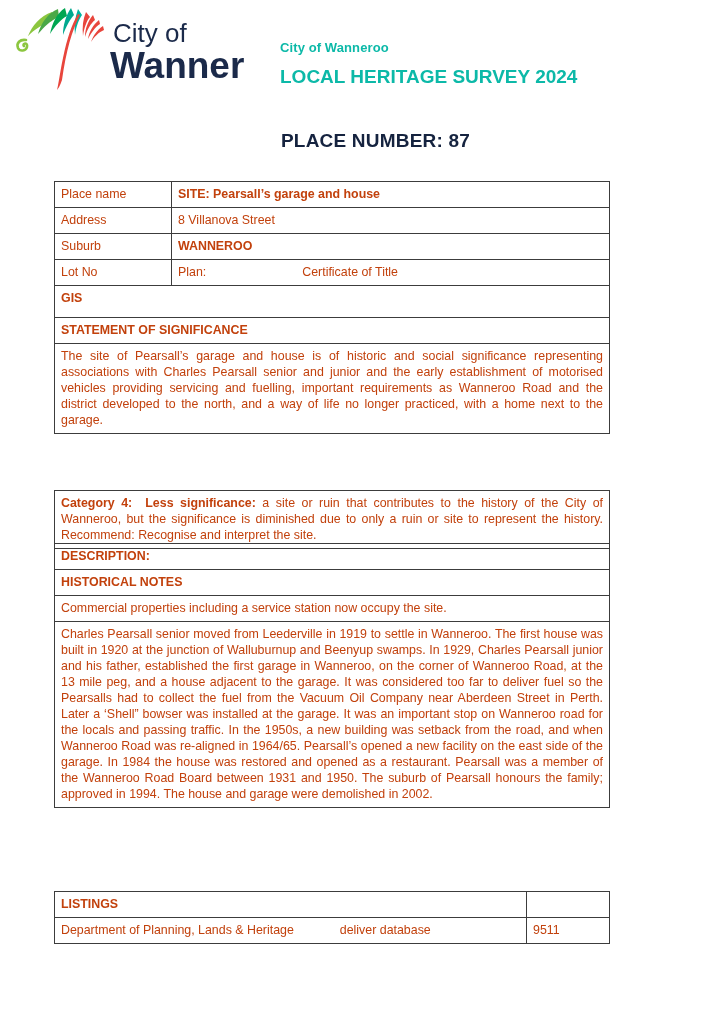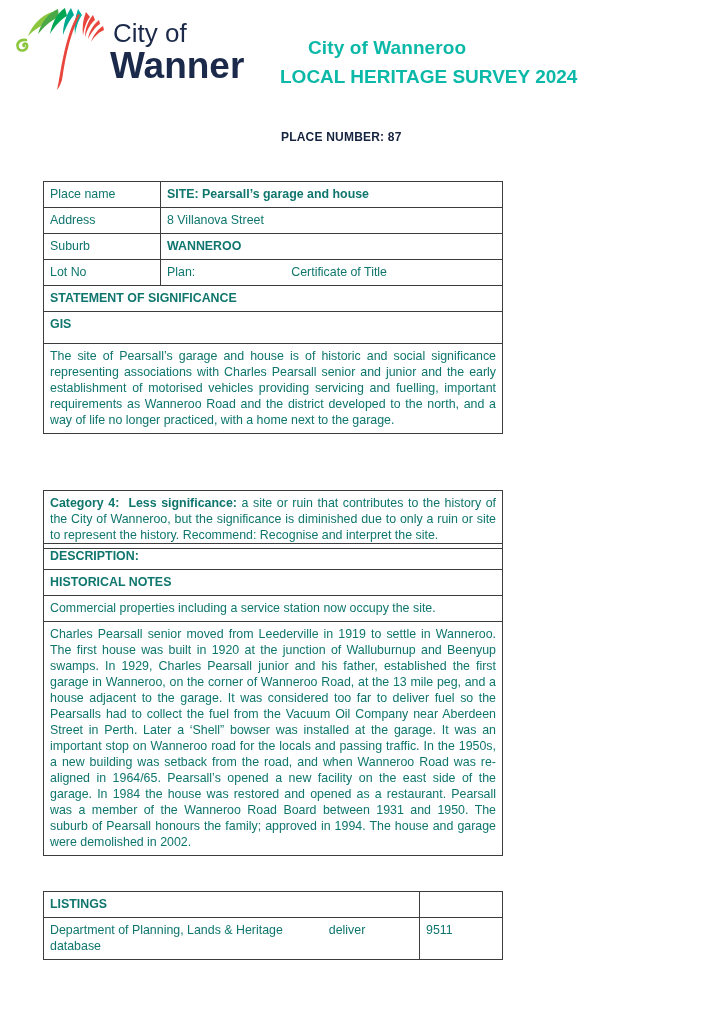--- a/index.html
+++ b/index.html
@@ -35,56 +35,55 @@
     height: 84px;
   }
   .logo svg { display:block; }
 
   .header-titles {
     position: absolute;
     left: 280px;
     top: 38px;
   }
   .title-main {
-    font-size: 19px;
+    font-size: 13px;
     font-weight: bold;
     color: #0cb9a8;
     letter-spacing: .1px;
     line-height: 20px;
     white-space: nowrap;
-    margin-left: 28px;
   }
   .title-sub {
     font-size: 19px;
     font-weight: bold;
     color: #0cb9a8;
     line-height: 28px;
     margin-top: 5px;
     white-space: nowrap;
   }
   .place-number {
     position: absolute;
     left: 281px;
     top: 130px;
-    font-size: 12px;
+    font-size: 19px;
     font-weight: bold;
     color: #15233f;
     letter-spacing: .2px;
     white-space: nowrap;
   }
 
   
   .tbl {
     position: absolute;
-    left: 43px;
-    width: 460px;
+    left: 54px;
+    width: 556px;
     border-collapse: collapse;
     table-layout: fixed;
     font-size: 12.4px;
-    color: #0f766e;
+    color: #c2410c;
   }
   .tbl td {
     border: 1px solid #3c3c3c;
     padding: 4px 6px 5px 6px;
     vertical-align: top;
     line-height: 16px;
   }
   .b { font-weight: bold; }
 
   .col-label { width: 104px; }
@@ -168,24 +167,24 @@
       </tr>
       <tr>
         <td class="col-label head-cell">Suburb</td>
         <td class="b head-cell">WANNEROO</td>
       </tr>
       <tr>
         <td class="col-label head-cell">Lot No</td>
         <td class="head-cell"><span>Plan:</span><span class="tab-gap"></span><span>Certificate of Title</span></td>
       </tr>
       <tr>
+        <td class="b gis-cell head-cell" colspan="2">GIS</td>
+      </tr>
+      <tr>
         <td class="b head-cell" colspan="2">STATEMENT OF SIGNIFICANCE</td>
-      </tr>
-      <tr>
-        <td class="b gis-cell head-cell" colspan="2">GIS</td>
       </tr>
       <tr>
         <td class="just sig-body cell-pad" colspan="2">The site of Pearsall’s garage and house is of historic and social significance representing associations with Charles Pearsall senior and junior and the early establishment of motorised vehicles providing servicing and fuelling, important requirements as Wanneroo Road and the district developed to the north, and a way of life no longer practiced, with a  home next to the garage.</td>
       </tr>
     </tbody>
   </table>
 
   <table class="tbl tbl-category">
     <tbody>
       <tr>

